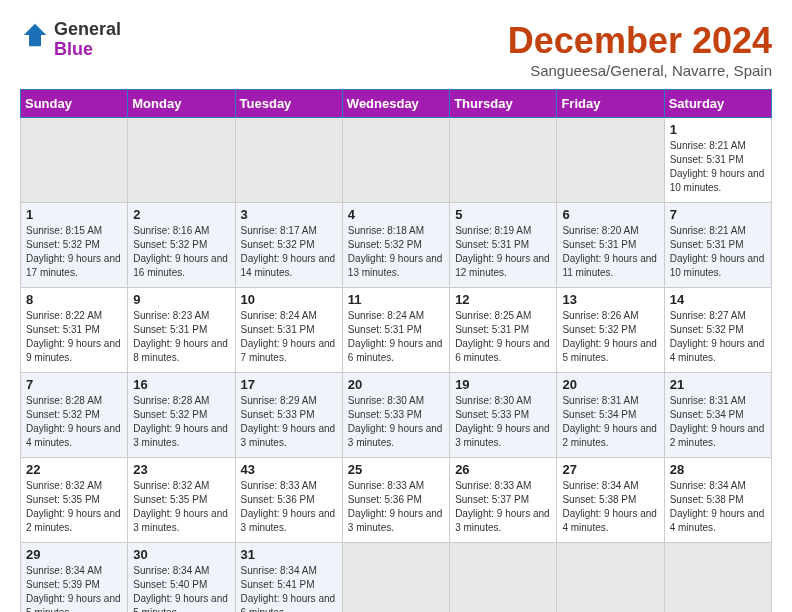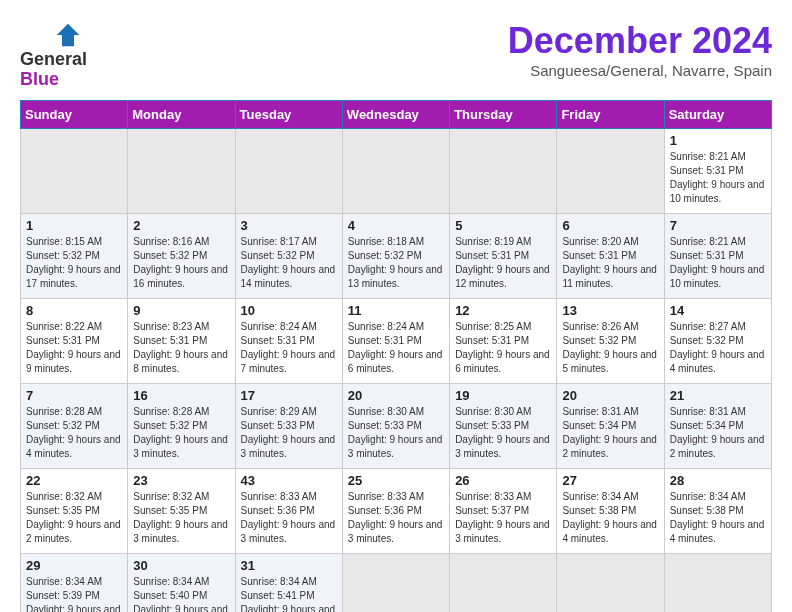--- a/index.html
+++ b/index.html
@@ -11,22 +11,21 @@
       padding: 20px;
     }
     .header {
       display: flex;
       justify-content: space-between;
       align-items: flex-start;
       margin-bottom: 10px;
     }
     .logo {
       display: flex;
-      align-items: flex-end;
-      flex-direction: column;
+      align-items: flex-start;
     }
     .logo-text {
       display: flex;
       flex-direction: column;
       font-size: 18px;
       font-weight: bold;
       line-height: 1.1;
     }
     .logo-text .general { color: #333; }
     .logo-text .blue { color: #a21caf; }
@@ -34,21 +33,21 @@
       width: 30px;
       height: 30px;
       margin-right: 4px;
     }
     .title-block {
       text-align: right;
     }
     .month-title {
       font-size: 36px;
       font-weight: bold;
-      color: #6d28d9;
+      color: #c2410c;
     }
     .location {
       font-size: 15px;
       color: #555;
     }
     table {
       width: 100%;
       border-collapse: collapse;
       font-size: 11px;
     }

